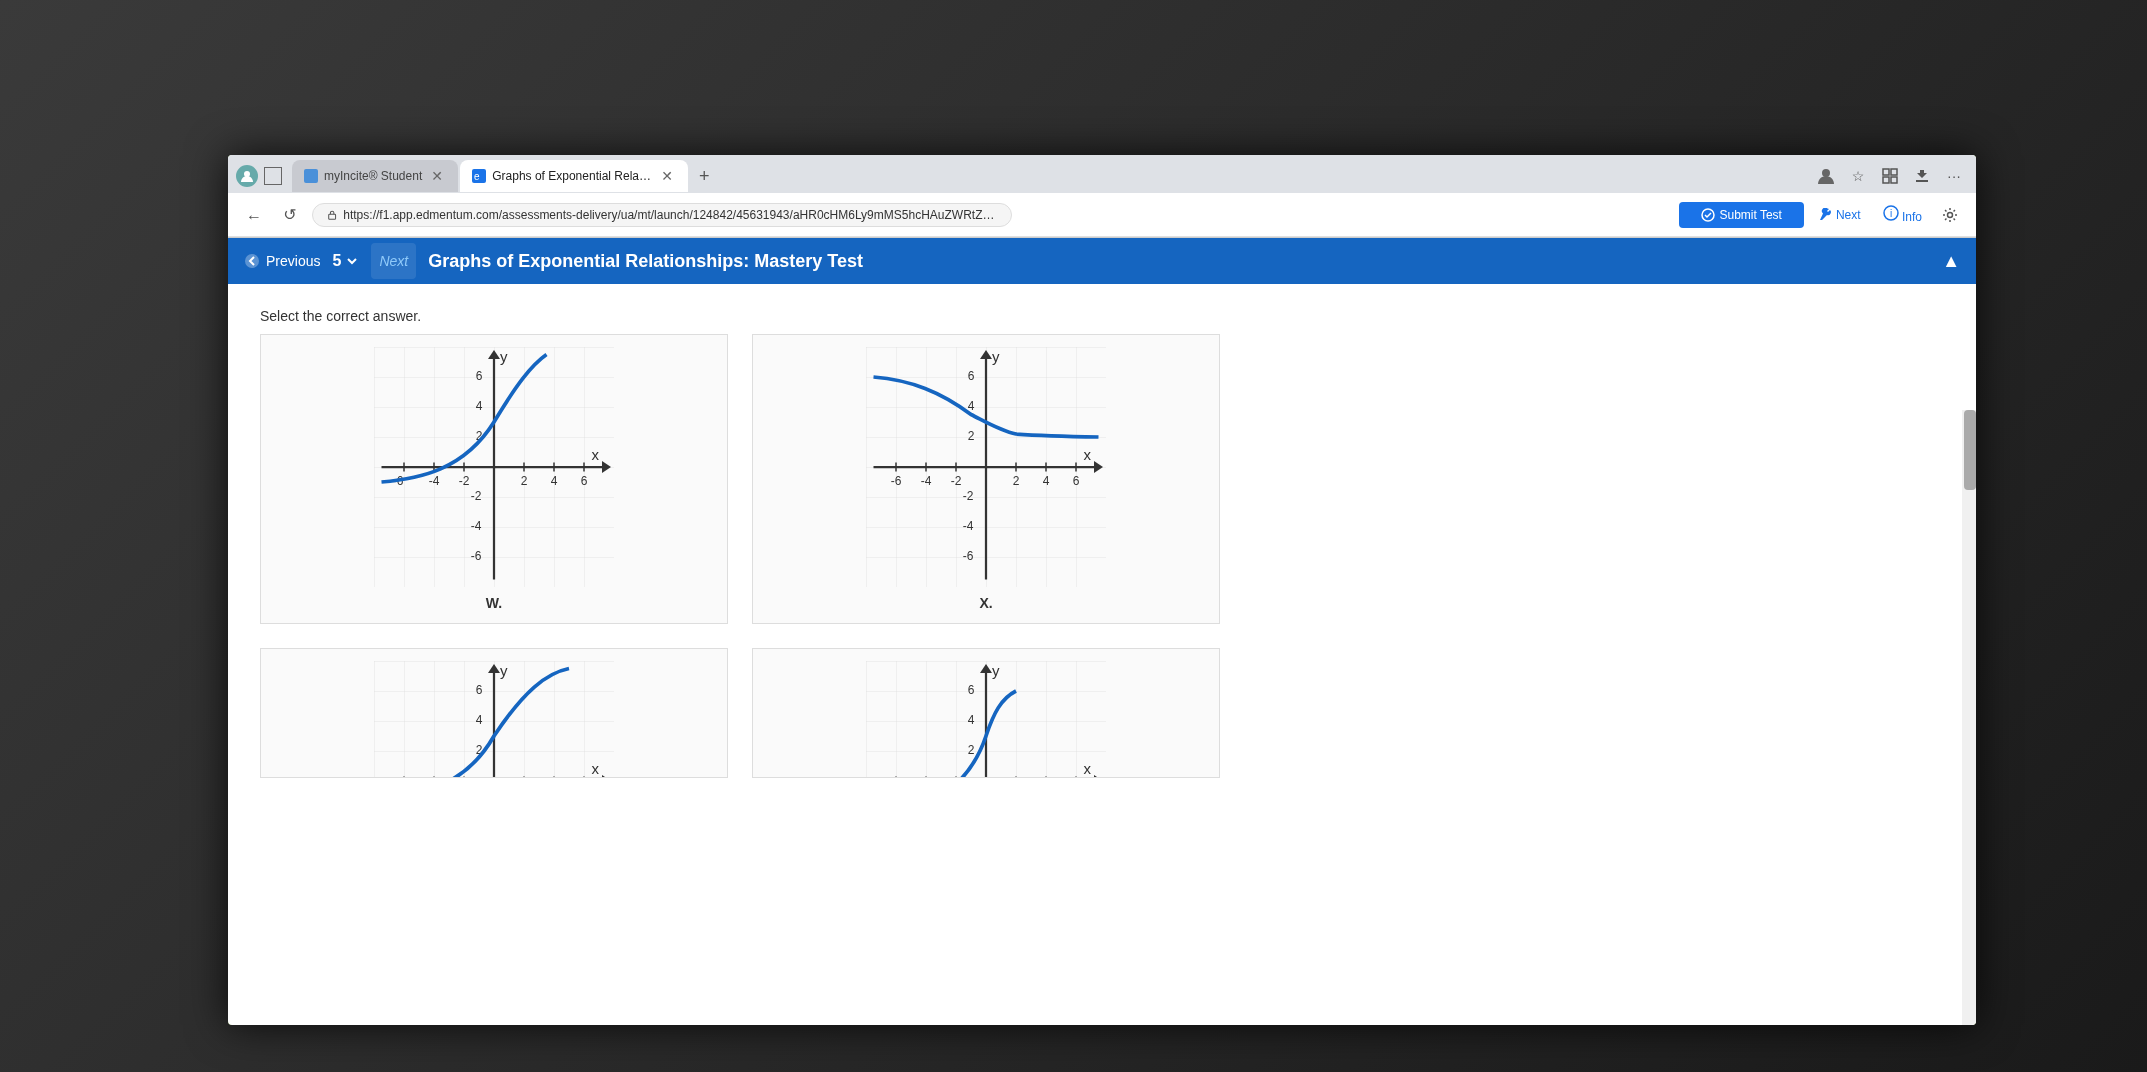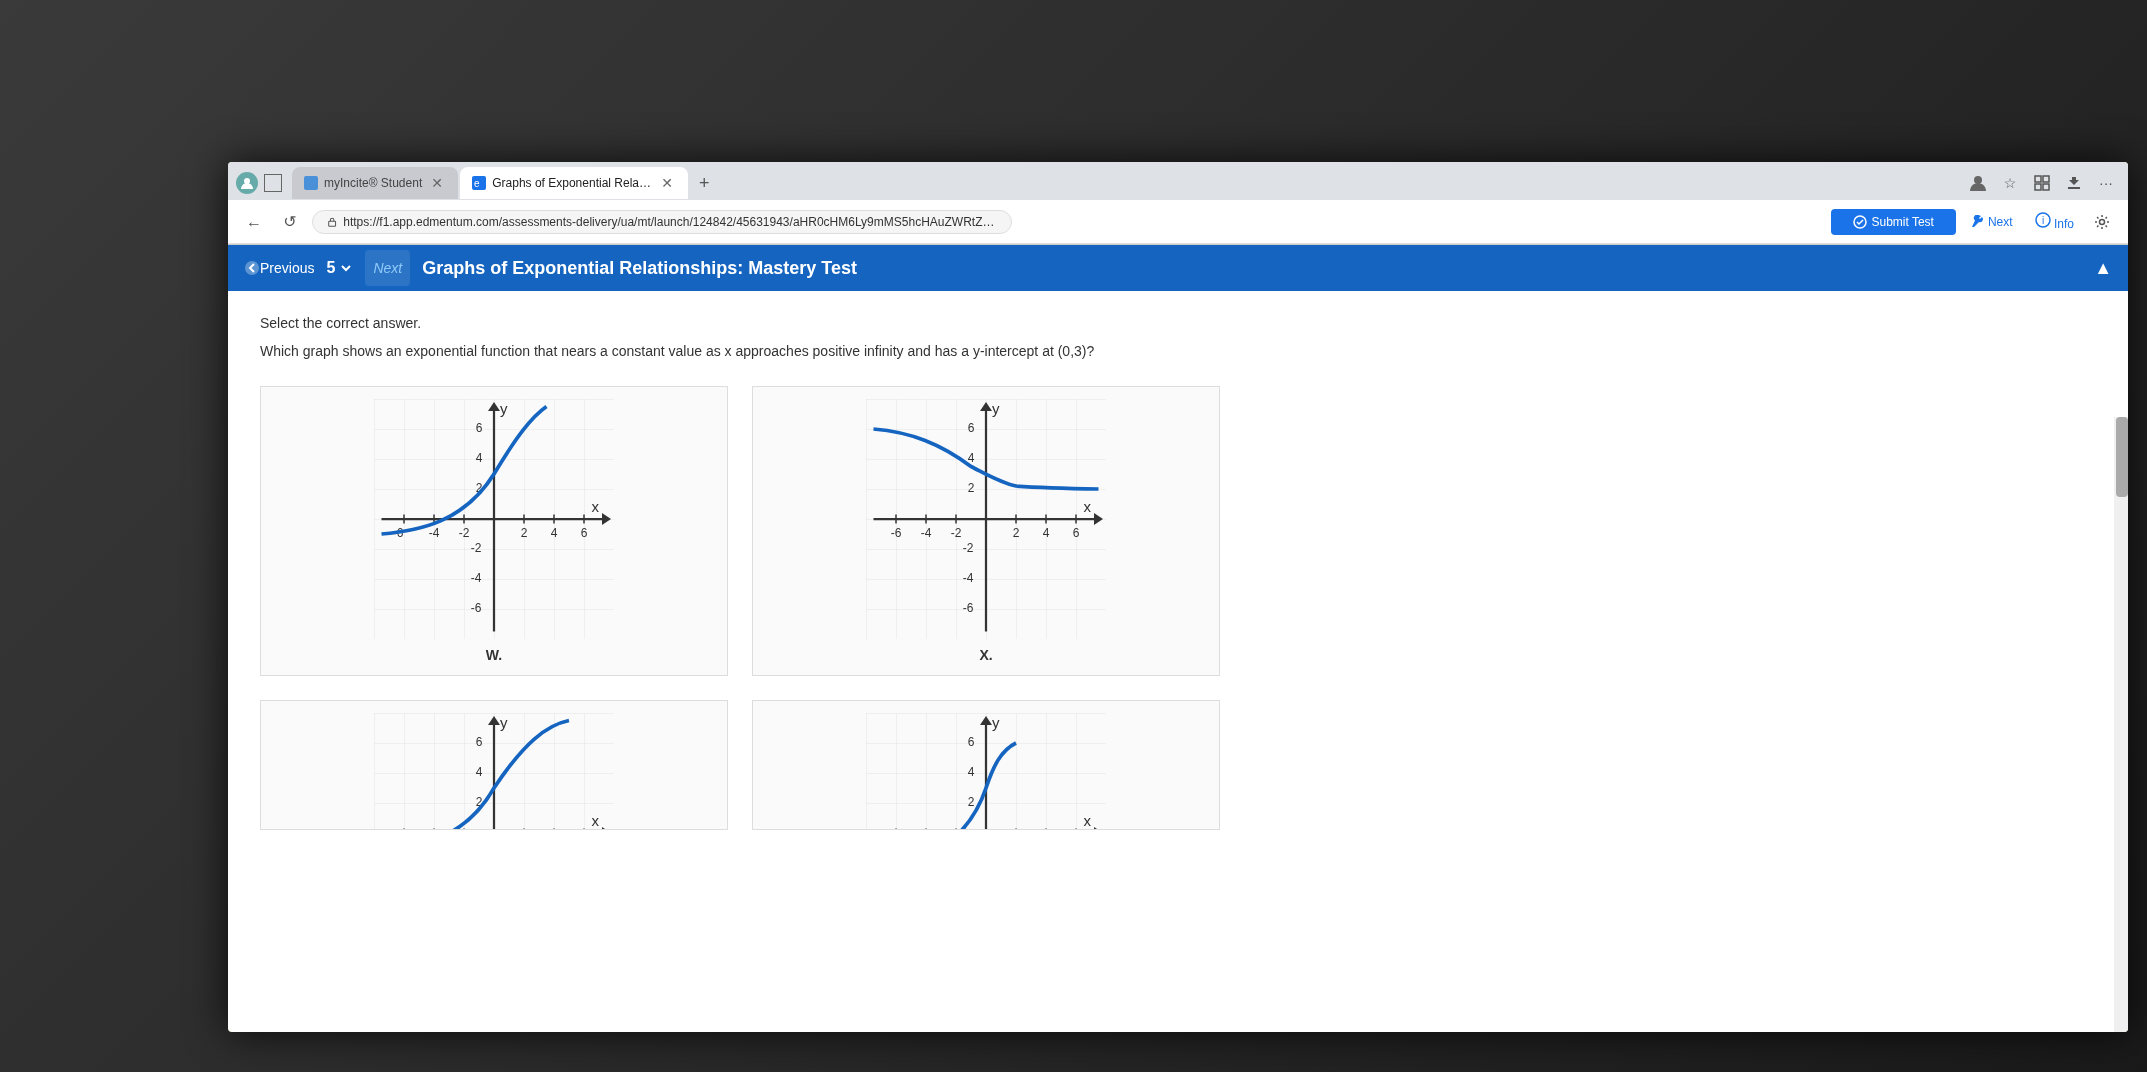--- a/index.html
+++ b/index.html
@@ -15,23 +15,23 @@
     
     .laptop-bg {
       position: absolute;
       top: 0; left: 0; right: 0; bottom: 0;
       background: linear-gradient(135deg, #3a3a3a 0%, #1a1a1a 100%);
     }
 
     
     .screen-area {
       position: absolute;
-      top: 162px;
+      top: 155px;
       left: 228px;
-      width: 1900px;
+      width: 1748px;
       height: 870px;
       background: #4d7c0f;
       border-radius: 4px;
       overflow: hidden;
       box-shadow: 0 0 40px rgba(0,0,0,0.8);
     }
 
     
     .browser-chrome {
       background: #f0f0f0;
@@ -199,20 +199,21 @@
       height: 46px;
       display: flex;
       align-items: center;
       padding: 0 16px;
       gap: 12px;
     }
 
     .prev-btn {
       display: flex;
       align-items: center;
+      gap: 6px;
       color: #fff;
       font-size: 14px;
       cursor: pointer;
     }
 
     .question-num {
       color: #fff;
       font-size: 16px;
       font-weight: bold;
       display: flex;
@@ -456,21 +457,20 @@
     </div>
     <div class="next-btn">Next</div>
     <div class="page-title">Graphs of Exponential Relationships: Mastery Test</div>
 
     <div style="margin-left:auto;color:white;font-size:18px;">▲</div>
   </div>
 
   <div class="content-area">
 
     <p class="question-instruction">Select the correct answer.</p>
-    <p class="question-text">Which graph shows an exponential function that nears a constant value as x approaches positive infinity and has a y-intercept at (0,3)?</p>
 
     <div class="graphs-container">
 
       <div class="graph-option">
         <svg class="graph-svg" width="240" height="240" viewBox="-80 -80 160 160">
 
           <defs>
             <pattern id="gridW" width="20" height="20" patternUnits="userSpaceOnUse">
               <path d="M 20 0 L 0 0 0 20" fill="none" stroke="#ddd" stroke-width="0.5"></path>
             </pattern>

